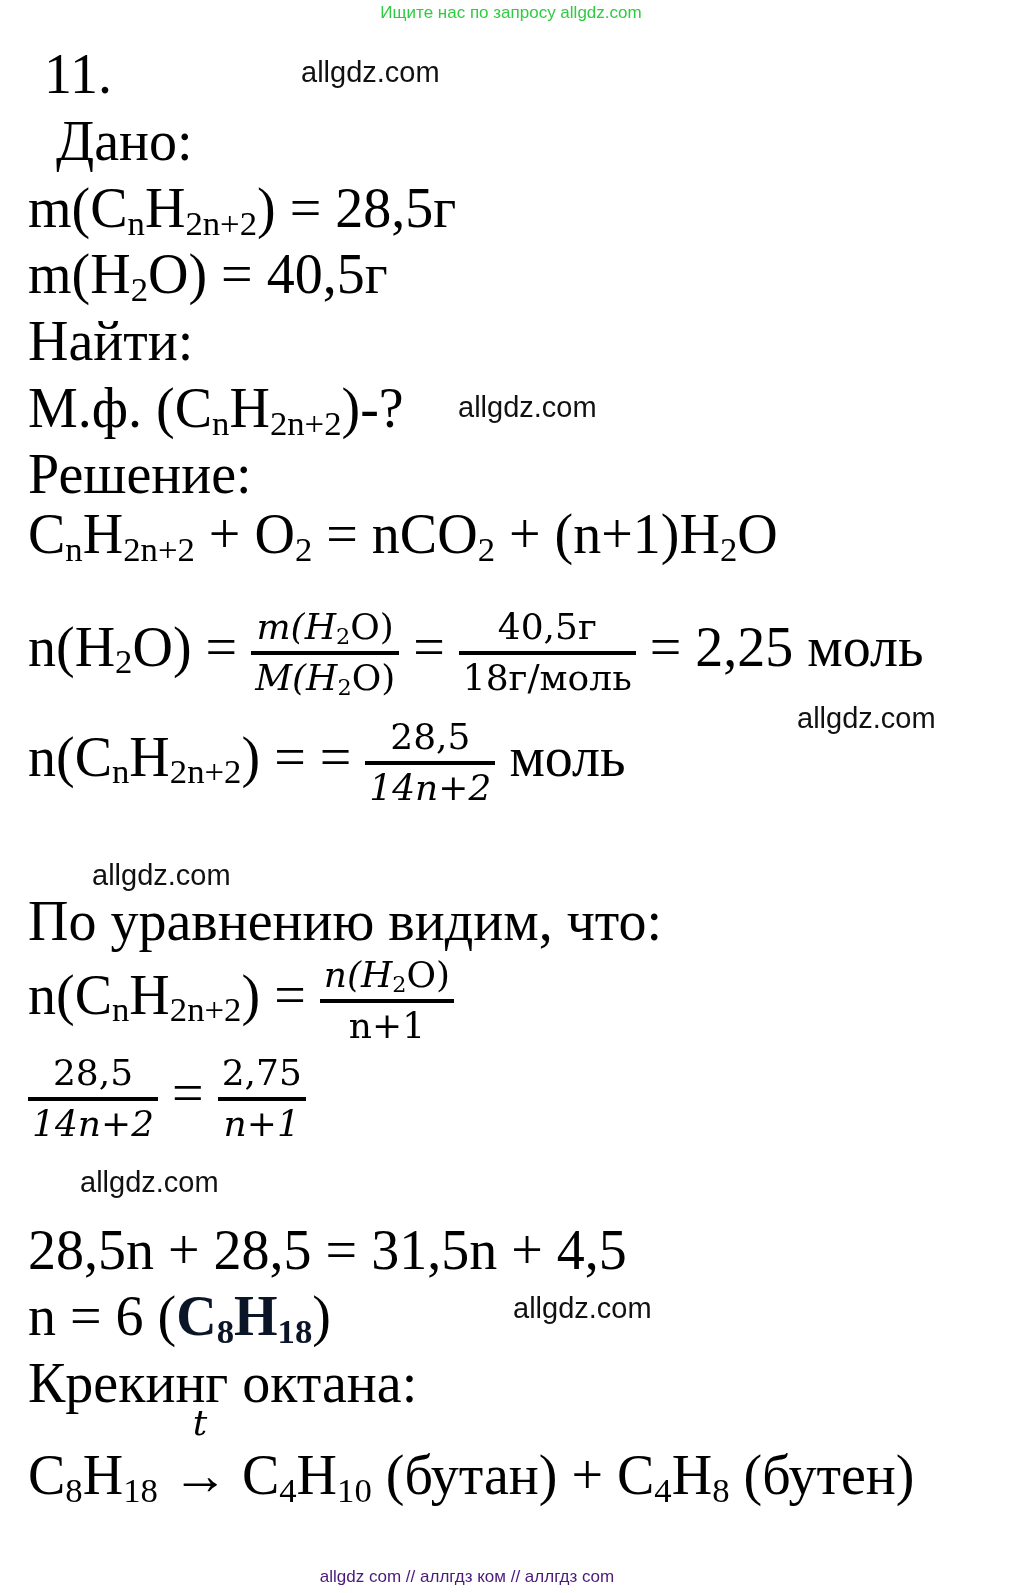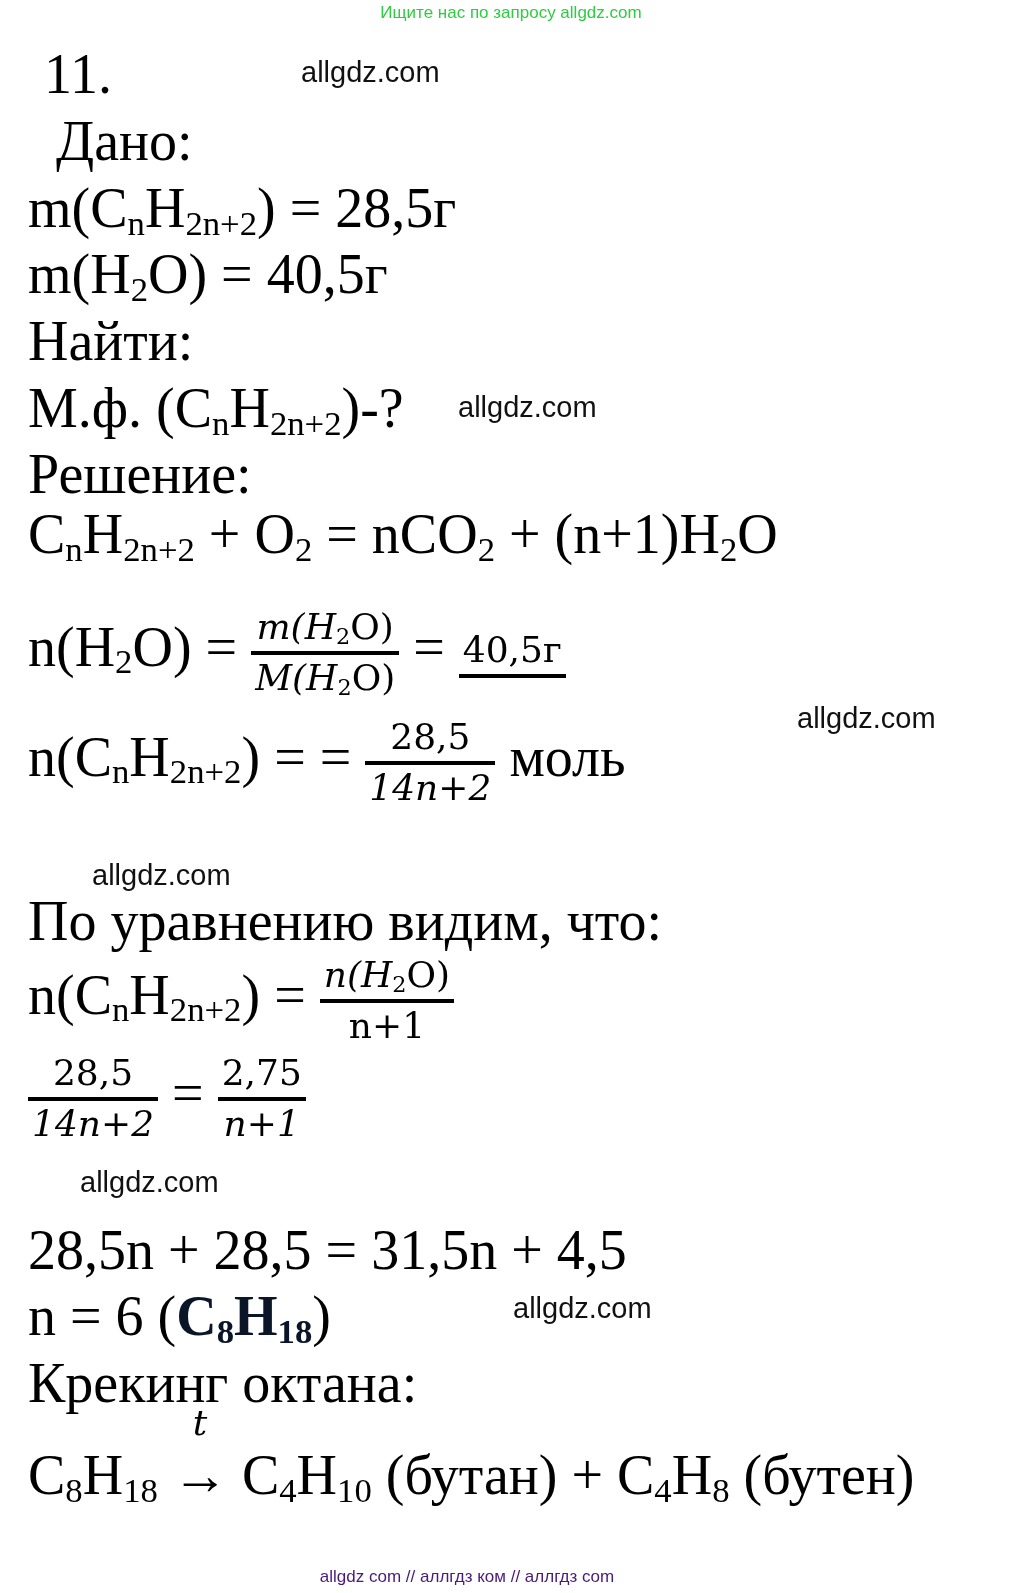--- a/index.html
+++ b/index.html
@@ -48,21 +48,22 @@
   <span>+</span>
   <span>O</span><sub class="s">2</sub>
   <span>= nCO</span><sub class="s">2</sub>
   <span>+ (n+1)H</span><sub class="s">2</sub><span>O</span>
 </div>
 
 <div class="abs serif big" style="top:604px;left:28px;">
   <span>n(H</span><sub class="s">2</sub><span>O) =</span>
   <span class="frac mf math"><span class="num"><span class="mi">m(H</span><sub class="s">2</sub><span>O)</span></span><span class="bar"></span><span class="den"><span class="mi">M(H</span><sub class="s">2</sub><span>O)</span></span></span>
   <span>=</span>
-  <span class="frac mf math"><span class="num">40,5г</span><span class="bar"></span></span>
+  <span class="frac mf math"><span class="num">40,5г</span><span class="bar"></span><span class="den">18г/моль</span></span>
+  <span>= 2,25 моль</span>
 </div>
 <div class="abs sans wm" style="top:702px;left:797px;">allgdz.com</div>
 
 <div class="abs serif big" style="top:714px;left:28px;">
   <span>n(C</span><sub class="s">n</sub><span>H</span><sub class="s">2n+2</sub><span>) =</span>
   <span>=</span>
   <span class="frac mf math"><span class="num">28,5</span><span class="bar"></span><span class="den mi">14n+2</span></span>
   <span>моль</span>
 </div>
 

